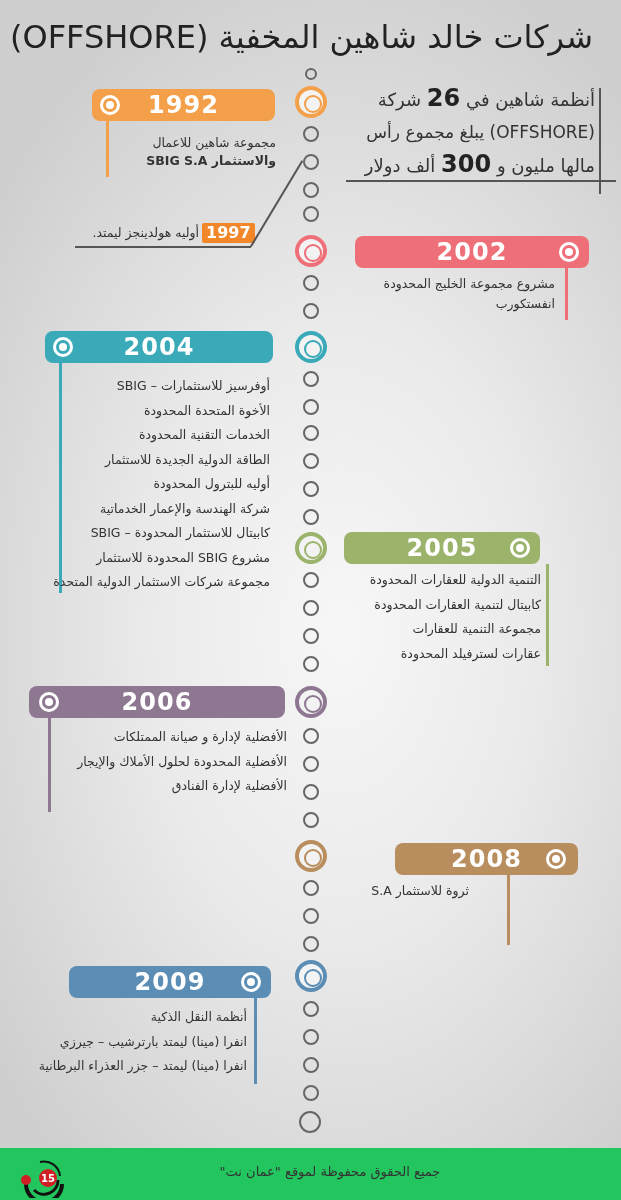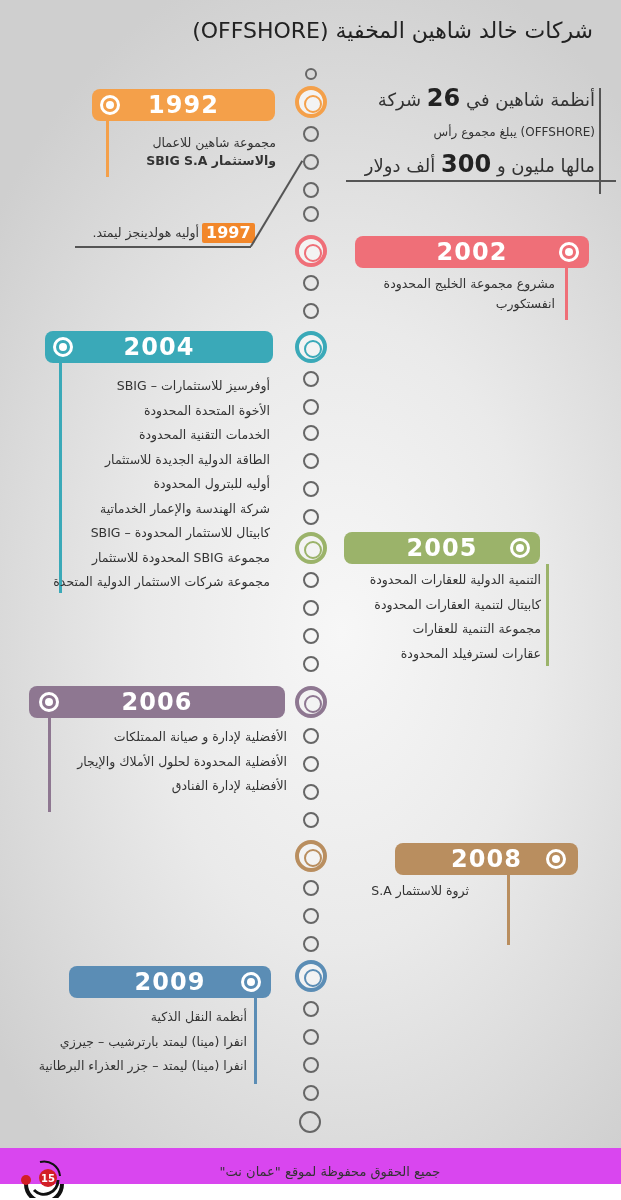--- a/index.html
+++ b/index.html
@@ -11,21 +11,21 @@
     color: #222;
   }
   .canvas {
     position: absolute; left: 0; top: 0; width: 621px; height: 1148px;
     background: radial-gradient(ellipse 70% 60% at 55% 55%, #f7f7f7 0%, #eaeaea 45%, #cfcfcf 100%);
     overflow: hidden;
   }
   .title {
     position: absolute; top: 18px; right: 28px; left: 40px;
     text-align: right; direction: rtl;
-    font-size: 22px; color: #222; font-family: "DejaVu Sans", sans-serif;
+    font-size: 32px; color: #222; font-family: "DejaVu Sans", sans-serif;
     white-space: nowrap;
   }
   .intro {
     position: absolute; top: 82px; right: 22px; width: 262px;
     direction: rtl; text-align: right;
     font-size: 18px; line-height: 32px; color: #333;
     padding-right: 4px;
   }
   .intro b { font-size: 24px; color: #222; font-weight: bold; }
   .intro-vline { position: absolute; left: 599px; top: 88px; width: 2px; height: 106px; background: #555; }
@@ -75,38 +75,38 @@
     background: #f2872a; color: #fff; font-weight: bold; font-size: 16px; line-height: 20px; border-radius: 2px;
   }
   .t1997 { position: absolute; right: 422px; top: 225px; font-size: 12.5px; direction: rtl; color: #333; white-space: nowrap; }
   .line1997 { position: absolute; left: 75px; top: 246px; width: 176px; height: 2px; background: #555; }
   .diag1997 {
     position: absolute; left: 250px; top: 246px; width: 100px; height: 2px; background: #555;
     transform-origin: 0 0; transform: rotate(-59deg);
   }
 
   .footer {
-    position: absolute; left: 0; top: 1148px; width: 621px; height: 36px; background: #d946ef;
+    position: absolute; left: 0; top: 1148px; width: 621px; height: 52px; background: #22c55e;
   }
   .footer-text {
     position: absolute; left: 200px; width: 260px; top: 16px; direction: rtl; text-align: center;
     font-size: 13px; color: #333;
   }
   .logo { position: absolute; left: 12px; top: 6px; width: 60px; height: 44px; }
 </style>
 </head>
 <body>
 
 <div class="canvas">
 
   <div class="title">شركات خالد شاهين المخفية (OFFSHORE)</div>
 
   <div class="intro">
     <div><span>أنظمة شاهين في </span><b>26</b><span> شركة</span></div>
-    <div style="font-size:12px;">(OFFSHORE) يبلغ مجموع رأس</div>
+    <div style="font-size:17px;">(OFFSHORE) يبلغ مجموع رأس</div>
     <div><span>مالها مليون و </span><b>300</b><span> ألف دولار</span></div>
   </div>
   <div class="intro-vline"></div>
   <div class="intro-hline"></div>
 
   <div class="dot tiny" style="left:305px;top:68px;"></div>
   <div class="ring" style="left:295px;top:86px;border-color:#f4a04a;"></div>
   <div class="dot" style="left:303px;top:126px;"></div>
   <div class="dot" style="left:303px;top:154px;"></div>
   <div class="dot" style="left:303px;top:182px;"></div>
@@ -173,21 +173,21 @@
   </div>
   <div class="vbar" style="left:59px;top:363px;height:230px;background:#3aa9b8;"></div>
   <div class="list" style="right:351px;top:374px;">
     <div>أوفرسيز للاستثمارات – SBIG</div>
     <div>الأخوة المتحدة المحدودة</div>
     <div>الخدمات التقنية المحدودة</div>
     <div>الطاقة الدولية الجديدة للاستثمار</div>
     <div>أوليه للبترول المحدودة</div>
     <div>شركة الهندسة والإعمار الخدماتية</div>
     <div>كابيتال للاستثمار المحدودة – SBIG</div>
-    <div>مجموعة SBIG المحدودة للاستثمار</div>
+    <div>مشروع SBIG المحدودة للاستثمار</div>
     <div>مجموعة شركات الاستثمار الدولية المتحدة</div>
   </div>
 
   <div class="badge" style="left:344px;top:532px;width:196px;background:#9bb36a;">
     <span class="year">2005</span>
     <span class="bicon" style="right:10px;"></span>
   </div>
   <div class="vbar" style="left:546px;top:564px;height:102px;background:#9bb36a;"></div>
   <div class="list" style="right:80px;top:568px;">
     <div>التنمية الدولية للعقارات المحدودة</div>

